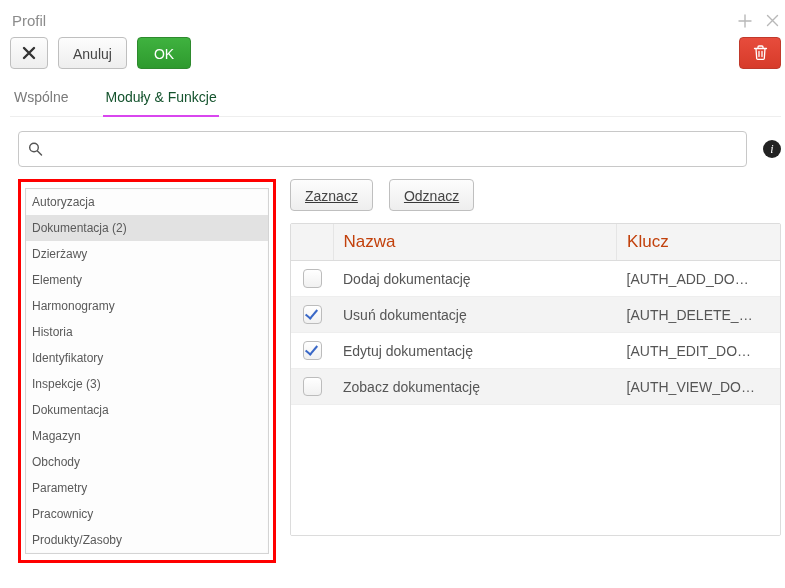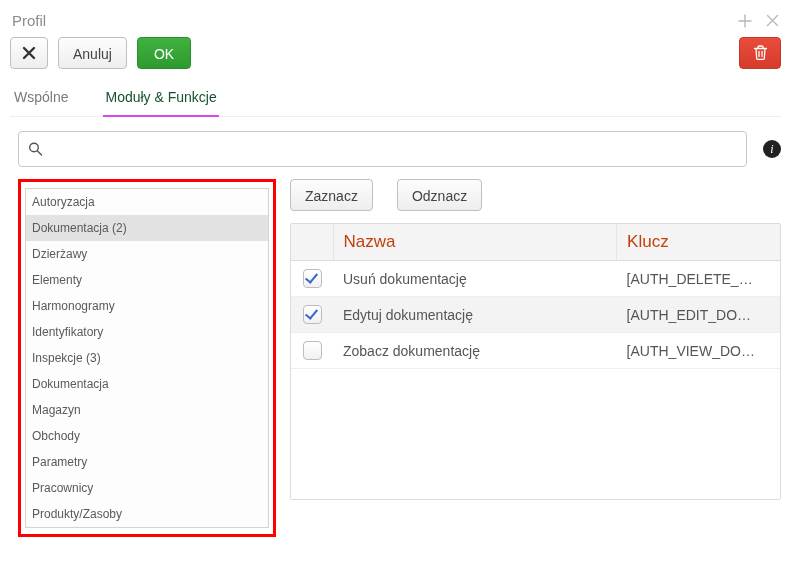--- a/index.html
+++ b/index.html
@@ -21,21 +21,21 @@
   .searchbox { flex: 1; position: relative; }
   .searchbox input { width: 100%; height: 36px; border: 1px solid #c8c8c8; border-radius: 4px; padding: 4px 10px 4px 34px; font-size: 14px; }
   .searchbox .sicon { position: absolute; left: 10px; top: 50%; transform: translateY(-50%); color: #666; }
   .infoicon { width: 18px; height: 18px; border-radius: 50%; background: #222; color: #fff; font-size: 12px; display: flex; align-items: center; justify-content: center; font-style: italic; font-family: Georgia, serif; }
   .body { display: flex; gap: 14px; padding-left:8px; }
   .modlist-wrap { border: 3px solid #ff0000; padding: 6px 4px 6px 4px; }
   .modlist { width: 244px; border: 1px solid #d4d4d4; background: #fdfdfd; box-shadow: inset 0 0 2px rgba(0,0,0,0.04); max-height: 376px; overflow: hidden; }
   .moditem { padding: 2px 6px; color: #5a5a5a; cursor: pointer; font-size: 12px; line-height: 22px; white-space: nowrap; }
   .moditem.selected { background: #e2e2e2; }
   .rightcol { flex: 1; display: flex; flex-direction: column; }
-  .actrow { display: flex; gap: 24px; margin-bottom: 12px; }
+  .actrow { display: flex; gap: 16px; margin-bottom: 12px; text-decoration: underline; }
   .grid { border: 1px solid #dcdcdc; border-radius: 2px; overflow: hidden; }
   .grid table { width: 100%; border-collapse: collapse; table-layout: fixed; }
   .grid th { text-align: left; font-weight: 400; color: #c2410c; background: #f4f4f4; padding: 8px 10px; border-bottom: 1px solid #dcdcdc; border-right: 1px solid #e5e5e5; font-size: 17px; }
   .grid th:last-child { border-right: none; }
   .grid td { padding: 8px 10px; border-bottom: 1px solid #eee; color: #555; white-space: nowrap; overflow: hidden; text-overflow: ellipsis; font-size: 14px; }
   .grid tbody tr:nth-child(even) td { background: #f3f3f3; }
   .col-chk { width: 42px; }
   .col-name { width: 58%; }
   .chkcell { text-align: center; }
   .chk { display: inline-block; width: 19px; height: 19px; border: 1px solid #bcbcbc; border-radius: 4px; background: linear-gradient(#fff,#f1f1f1); position: relative; vertical-align: middle; }
@@ -98,20 +98,21 @@
   </div>
 
   <div class="body">
     <div class="modlist-wrap">
       <div class="modlist" id="modlist">
           <div class="moditem">Autoryzacja</div>
           <div class="moditem selected">Dokumentacja (2)</div>
           <div class="moditem">Dzierżawy</div>
           <div class="moditem">Elementy</div>
           <div class="moditem">Harmonogramy</div>
+          <div class="moditem">Historia</div>
           <div class="moditem">Identyfikatory</div>
           <div class="moditem">Inspekcje (3)</div>
           <div class="moditem">Dokumentacja</div>
           <div class="moditem">Magazyn</div>
           <div class="moditem">Obchody</div>
           <div class="moditem">Parametry</div>
           <div class="moditem">Pracownicy</div>
           <div class="moditem">Produkty/Zasoby</div>
         </div>
     </div>
@@ -130,20 +131,25 @@
             </colgroup>
           <thead>
             <tr>
               <th></th>
               <th>Nazwa</th>
               <th>Klucz</th>
             </tr>
           </thead>
           <tbody id="gridbody">
               <tr>
+                <td class="chkcell"><span class="chk"></span></td>
+                <td>Dodaj dokumentację</td>
+                <td>[AUTH_ADD_DO…</td>
+              </tr>
+              <tr>
                 <td class="chkcell"><span class="chk checked"></span></td>
                 <td>Usuń dokumentację</td>
                 <td>[AUTH_DELETE_…</td>
               </tr>
               <tr>
                 <td class="chkcell"><span class="chk checked"></span></td>
                 <td>Edytuj dokumentację</td>
                 <td>[AUTH_EDIT_DO…</td>
               </tr>
               <tr>

